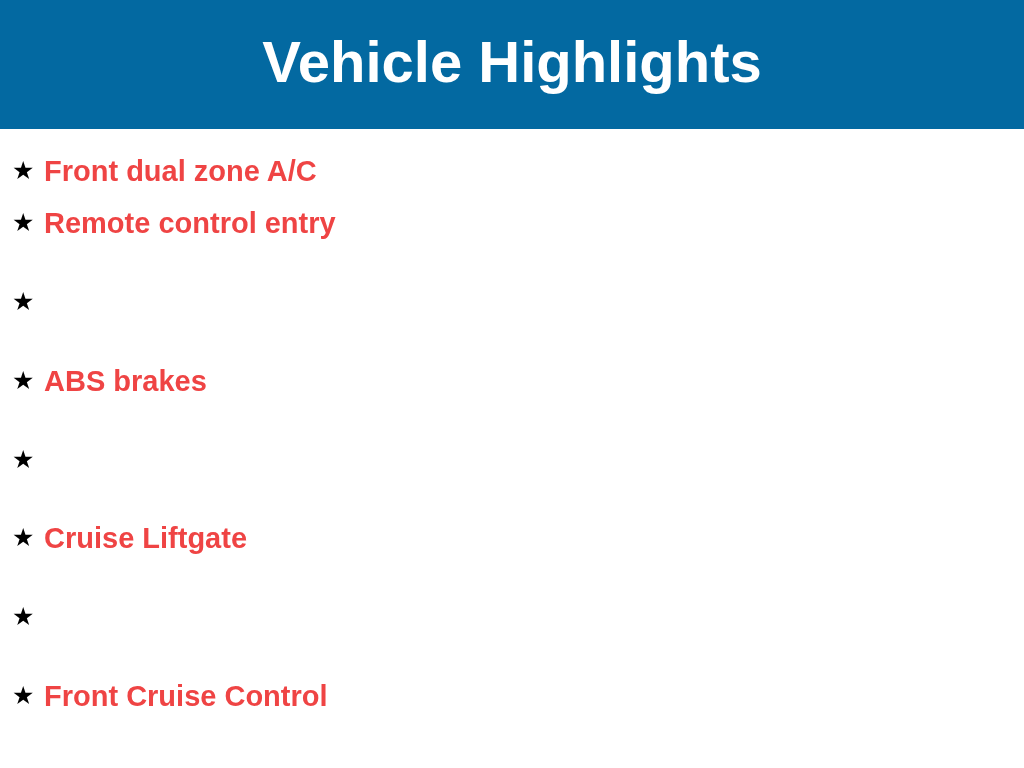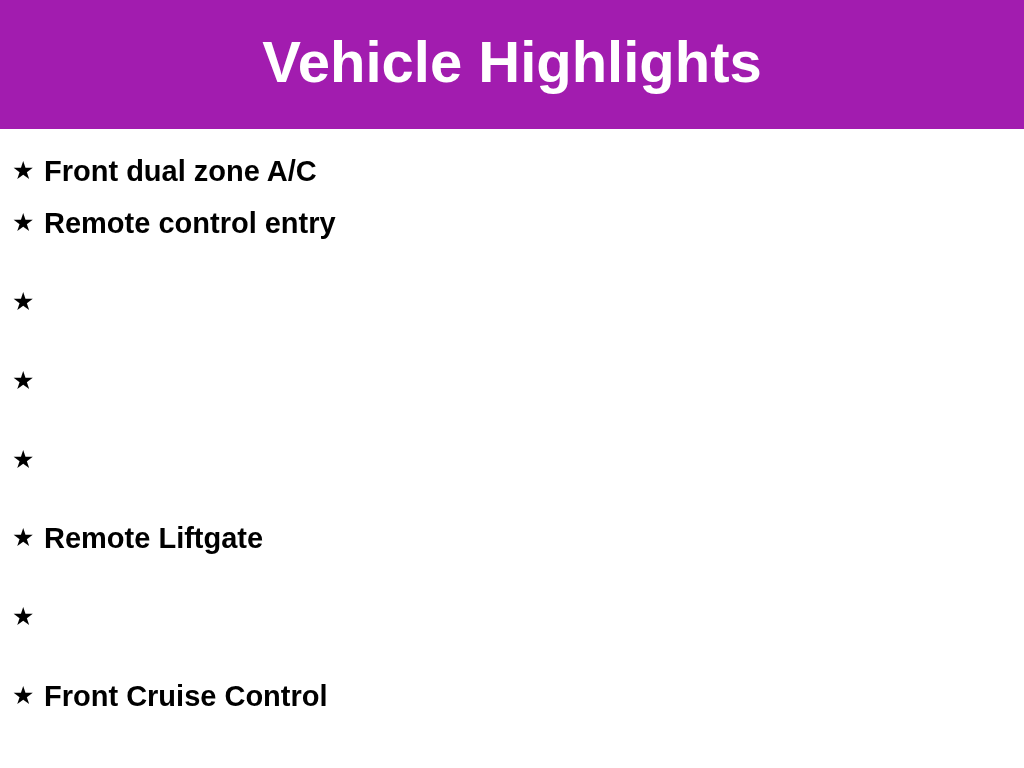--- a/index.html
+++ b/index.html
@@ -18,21 +18,21 @@
     width: 1024px;
     height: 768px;
     background: #ffffff;
   }
   .header-band {
     position: absolute;
     left: 0;
     top: 0;
     width: 1024px;
     height: 129px;
-    background: #a21caf;
+    background: #0369a1;
     display: flex;
     align-items: center;
     justify-content: center;
   }
   .slide-title {
     color: #ffffff;
     font-family: "Liberation Sans", sans-serif;
     font-size: 58px;
     font-weight: bold;
     line-height: 1;
@@ -67,21 +67,21 @@
     display: inline-block;
     width: 32px;
     flex: 0 0 32px;
     color: #000000;
     font-family: "DejaVu Sans", sans-serif;
     font-size: 25px;
     line-height: 30px;
     text-align: left;
   }
   .highlight-label {
-    color: #000000;
+    color: #ef4444;
     font-family: "Liberation Sans", sans-serif;
     font-size: 29px;
     font-weight: bold;
     line-height: 30px;
     white-space: nowrap;
   }
 </style>
 </head>
 <body>
 
@@ -102,29 +102,30 @@
       <span class="bullet-star">★</span>
       <span class="highlight-label">Remote control entry</span>
     </li>
 
     <li class="highlight-item">
       <span class="bullet-star">★</span>
     </li>
 
     <li class="highlight-item">
       <span class="bullet-star">★</span>
+      <span class="highlight-label">ABS brakes</span>
     </li>
 
     <li class="highlight-item">
       <span class="bullet-star">★</span>
     </li>
 
     <li class="highlight-item">
       <span class="bullet-star">★</span>
-      <span class="highlight-label">Remote Liftgate</span>
+      <span class="highlight-label">Cruise Liftgate</span>
     </li>
 
     <li class="highlight-item">
       <span class="bullet-star">★</span>
     </li>
 
     <li class="highlight-item">
       <span class="bullet-star">★</span>
       <span class="highlight-label">Front Cruise Control</span>
     </li>

